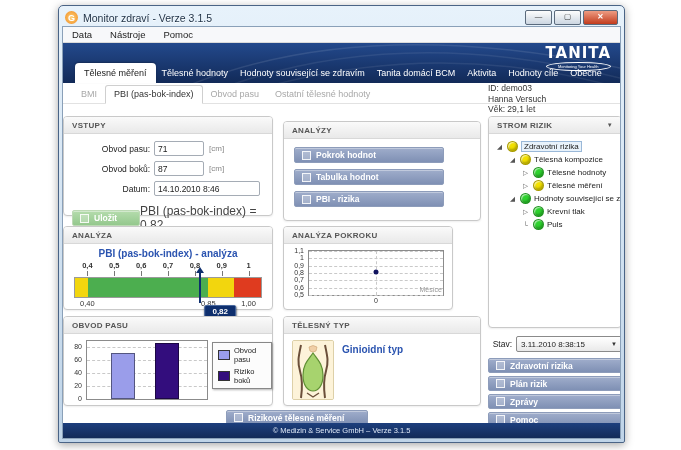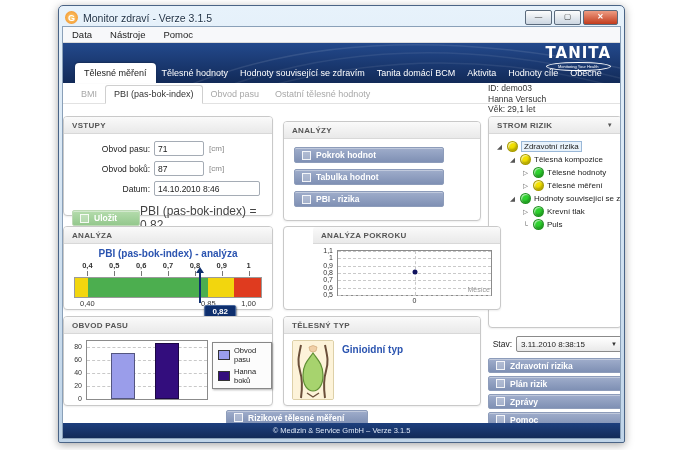--- a/index.html
+++ b/index.html
@@ -317,21 +317,21 @@
               </div>
             <div class="scale-marker" style="left: 67.1429%;">
               <div class="marker-arrow"></div>
               <div class="marker-line"></div>
               <div class="marker-box">0,82</div>
             </div>
           </div>
         </div>
       </div>
 
-      <div class="panel" style="left:220px;top:122px;width:218px;height:84px;padding-left:29px;">
+      <div class="panel" style="left:220px;top:122px;width:170px;height:84px;">
         <div class="panel-h">ANALÝZA POKROKU</div>
         <div class="panel-b" style="height:66px;">
           <div class="ylabels" style="left:0;top:6px;width:22px;height:44px;">
               <div class="ylab" style="top: 0%;">1,1</div>
               <div class="ylab" style="top: 16.6667%;">1</div>
               <div class="ylab" style="top: 33.3333%;">0,9</div>
               <div class="ylab" style="top: 50%;">0,8</div>
               <div class="ylab" style="top: 66.6667%;">0,7</div>
               <div class="ylab" style="top: 83.3333%;">0,6</div>
               <div class="ylab" style="top: 100%;">0,5</div>
@@ -370,21 +370,21 @@
               <div class="vbar" style="left: 20%; height: 78.8889%; background: rgb(154, 157, 234);"></div>
               <div class="vbar" style="left: 57%; height: 96.6667%; background: rgb(51, 13, 125);"></div>
             </div>
           <div class="legend" style="left:148px;top:8px;">
               <div class="legend-row">
                 <span class="swatch" style="background: rgb(154, 157, 234);"></span>
                 <span>Obvod pasu</span>
               </div>
               <div class="legend-row">
                 <span class="swatch" style="background: rgb(51, 13, 125);"></span>
-                <span>Hanna boků</span>
+                <span>Riziko boků</span>
               </div>
             </div>
         </div>
       </div>
 
       <div class="panel" style="left:220px;top:212px;width:198px;height:90px;">
         <div class="panel-h">TĚLESNÝ TYP</div>
         <div class="panel-b" style="height:92px;">
           <div class="body-card">
             <svg width="40" height="58" viewBox="0 0 40 58">

